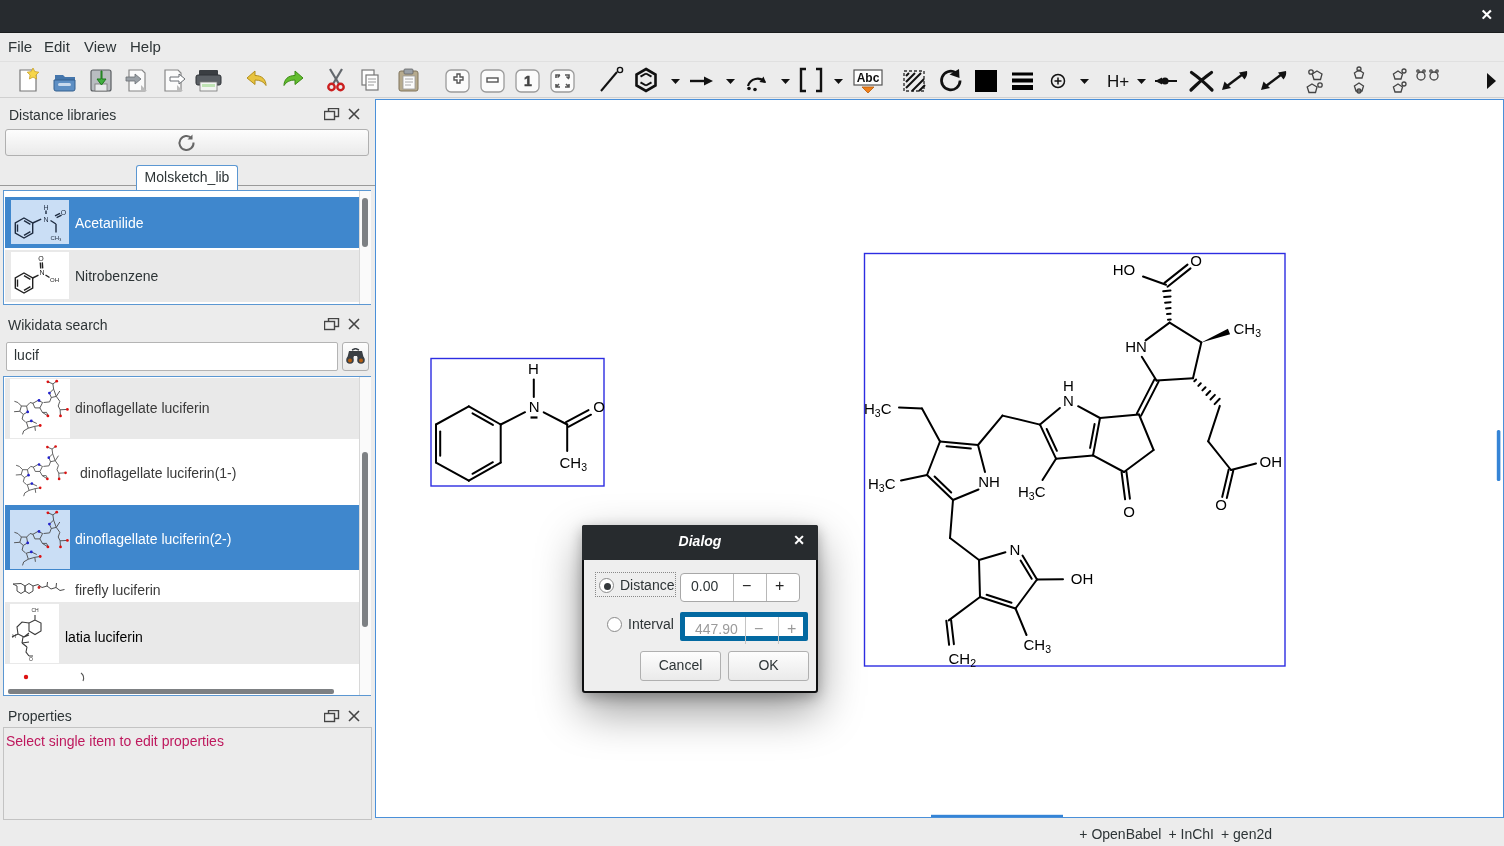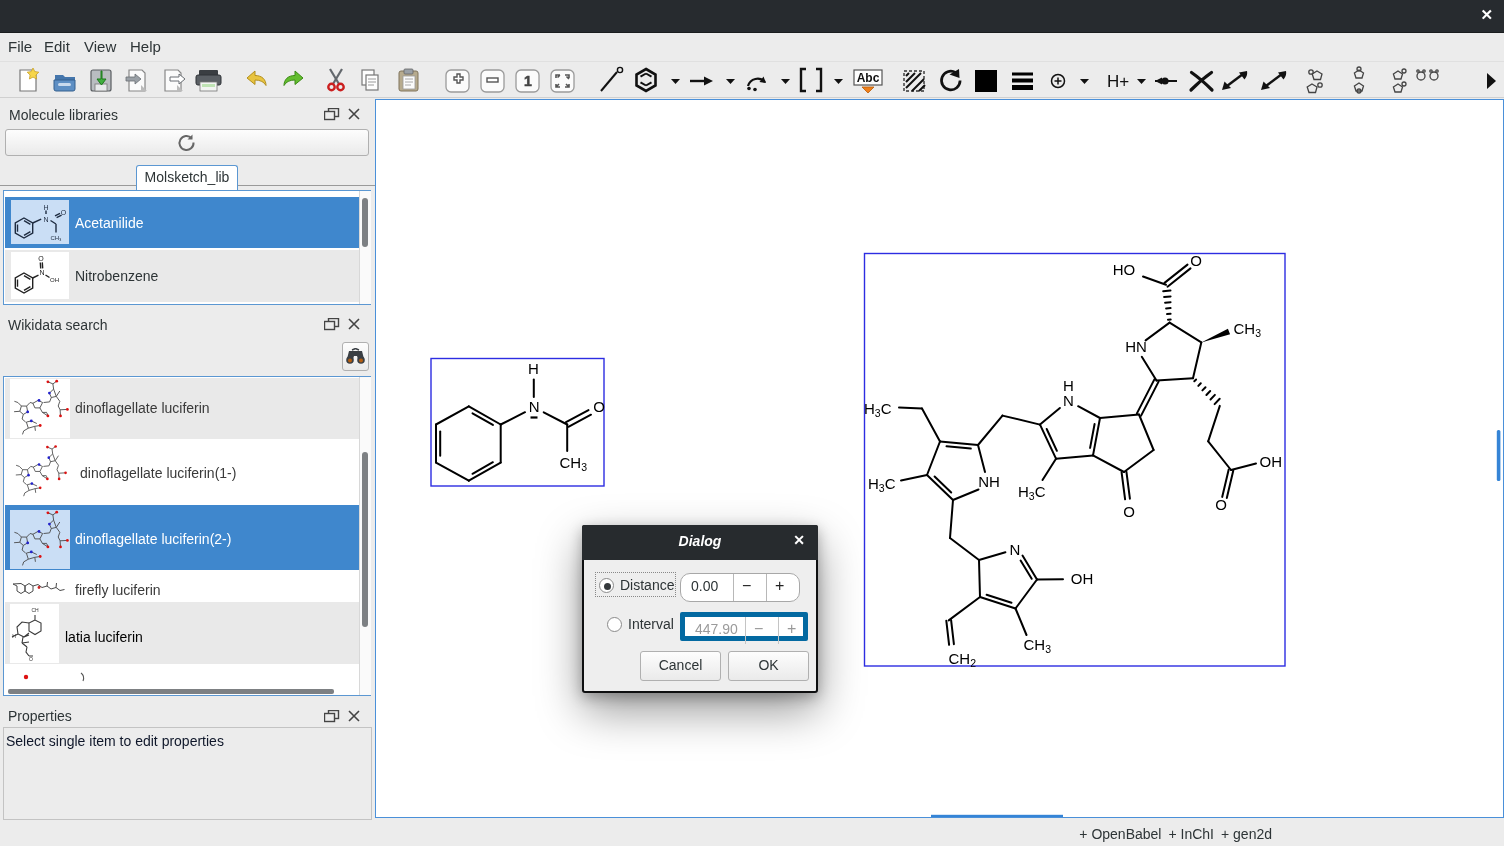--- a/index.html
+++ b/index.html
@@ -240,21 +240,21 @@
           <circle cx="1424" cy="9" r="1.2"></circle>
       <circle cx="1431" cy="9" r="1.2"></circle>
           <circle cx="1437" cy="9" r="1.2"></circle>
     </g>
 
     <path d="M1487 11 v16 l9 -8 z" fill="#111"></path>
   </svg>
   </div>
   <div id="panel">
 
-    <div class="abs dockhead" style="left:9px; top:8px;">Molecule libraries</div>
+    <div class="abs dockhead" style="left:9px; top:8px;">Distance libraries</div>
     <svg class="abs" style="left:324px; top:9px;" width="16" height="13" viewBox="0 0 16 13">
       <rect x="4.5" y="0.5" width="10" height="8" fill="none" stroke="#444" stroke-width="1.4"></rect>
       <rect x="0.5" y="3.5" width="10" height="8" fill="#ececec" stroke="#444" stroke-width="1.4"></rect>
     </svg>
     <svg class="abs" style="left:348px; top:9px;" width="12" height="12" viewBox="0 0 12 12">
       <path d="M1 1 L11 11 M11 1 L1 11" stroke="#444" stroke-width="1.6"></path>
     </svg>
     <div class="abs btn" style="left:5px; top:30px; width:364px; height:27px;"></div>
     <svg class="abs" style="left:177px; top:34px;" width="19" height="19" viewBox="0 0 19 19">
       <path d="M14.6 5.2 a7 7 0 1 0 1.9 4.3" stroke="#666" stroke-width="2" fill="none"></path>
@@ -299,20 +299,23 @@
     </div>
 
     <div class="abs dockhead" style="left:8px; top:218px;">Wikidata search</div>
     <svg class="abs" style="left:324px; top:219px;" width="16" height="13" viewBox="0 0 16 13">
       <rect x="4.5" y="0.5" width="10" height="8" fill="none" stroke="#444" stroke-width="1.4"></rect>
       <rect x="0.5" y="3.5" width="10" height="8" fill="#ececec" stroke="#444" stroke-width="1.4"></rect>
     </svg>
     <svg class="abs" style="left:348px; top:219px;" width="12" height="12" viewBox="0 0 12 12">
       <path d="M1 1 L11 11 M11 1 L1 11" stroke="#444" stroke-width="1.6"></path>
     </svg>
+    <div class="abs" style="left:6px; top:243px; width:332px; height:29px; background:#fff; border:1px solid #b4b4b4; border-radius:2px;">
+      <div class="abs" style="left:7px; top:4px;">lucif</div>
+    </div>
     <div class="abs btn" style="left:342px; top:243px; width:27px; height:29px;"></div>
     <svg class="abs" style="left:345px; top:249px;" width="21" height="17" viewBox="0 0 21 17">
       <path d="M4 3 h13 l2 8 h-6 l-1 -3 h-3 l-1 3 H2 z" fill="#3a3f44"></path>
       <circle cx="5" cy="12" r="3.8" fill="#3a3f44"></circle>
       <circle cx="16" cy="12" r="3.8" fill="#3a3f44"></circle>
       <circle cx="5" cy="12.5" r="2" fill="#b55e10"></circle>
       <circle cx="16" cy="12.5" r="2" fill="#b55e10"></circle>
       <path d="M7 2 l3.5 -1.5 3.5 1.5" stroke="#3a3f44" stroke-width="1.5" fill="none"></path>
     </svg>
 
@@ -369,21 +372,21 @@
 
     <div class="abs dockhead" style="left:8px; top:609px;">Properties</div>
     <svg class="abs" style="left:324px; top:611px;" width="16" height="13" viewBox="0 0 16 13">
       <rect x="4.5" y="0.5" width="10" height="8" fill="none" stroke="#444" stroke-width="1.4"></rect>
       <rect x="0.5" y="3.5" width="10" height="8" fill="#ececec" stroke="#444" stroke-width="1.4"></rect>
     </svg>
     <svg class="abs" style="left:348px; top:611px;" width="12" height="12" viewBox="0 0 12 12">
       <path d="M1 1 L11 11 M11 1 L1 11" stroke="#444" stroke-width="1.6"></path>
     </svg>
     <div class="abs" style="left:3px; top:628px; width:369px; height:93px; border:1px solid #c3c3c3; background:#ececec;">
-      <div class="abs" style="left:2px; top:5px; color:#0f172a;">Select single item to edit properties</div>
+      <div class="abs" style="left:2px; top:5px; color:#be185d;">Select single item to edit properties</div>
     </div>
   </div>
   <div id="canvas">
       <svg width="1127" height="717" viewBox="376 100 1127 717" style="position:absolute; left:0; top:0;">
 <rect x="431" y="358.5" width="173" height="127.5" fill="none" stroke="#2d2de2" stroke-width="1.4"></rect>
 <rect x="864.5" y="253.5" width="420.5" height="412.5" fill="none" stroke="#2d2de2" stroke-width="1.4"></rect>
 <g stroke="#000" stroke-width="2" fill="none" stroke-linecap="round">
 <line x1="468.8" y1="406.4" x2="436.0" y2="424.5"></line>
 <line x1="436.0" y1="462.6" x2="468.8" y2="480.7"></line>
 <line x1="500.7" y1="462.6" x2="500.7" y2="424.5"></line>
@@ -506,21 +509,21 @@
     </div>
   <div id="dialog" style="position:absolute; left:582px; top:525px; width:236px; height:168px; background:#eeeeee; border:2px solid #0e0f10; border-radius:3px; box-shadow:0 18px 45px rgba(0,0,0,0.4), 0 4px 14px rgba(0,0,0,0.28);">
     <div class="abs" style="left:-2px; top:-2px; width:236px; height:35px; background:#272b2e; border-radius:2px 2px 0 0;">
       <div class="abs" style="left:0; right:0; top:8px; text-align:center; color:#fff; font-weight:bold;font-style:italic;">Dialog</div>
       <div class="abs" style="right:13px; top:7px; color:#fff; font-weight:bold; font-size:14px;">✕</div>
     </div>
     <div class="abs" style="left:11px; top:44.5px; width:81px; height:25px; border:1px dotted #888;"></div>
     <div class="abs" style="left:15px; top:51px; width:15px; height:15px; border-radius:50%; background:#fff; border:1px solid #8a8a8a;"></div>
     <div class="abs" style="left:20px; top:56px; width:7px; height:7px; border-radius:50%; background:#35393c;"></div>
     <div class="abs" style="left:36px; top:50px;">Distance</div>
-    <div class="abs" style="left:96px; top:46px; width:120px; height:29px; background:#fff; border:1px solid #a8a8a8; border-radius:10px;">
+    <div class="abs" style="left:96px; top:46px; width:120px; height:29px; background:#fff; border:1px solid #a8a8a8; border-radius:4px;">
       <div class="abs" style="left:10px; top:4px;">0.00</div>
       <div class="abs" style="left:52px; top:0; width:1px; height:27px; background:#b8b8b8;"></div>
       <div class="abs" style="left:85px; top:0; width:1px; height:27px; background:#b8b8b8;"></div>
       <div class="abs" style="left:61px; top:3px; font-size:16px; color:#222;">−</div>
       <div class="abs" style="left:94px; top:3px; font-size:16px; color:#222;">+</div>
     </div>
     <div class="abs" style="left:23px; top:90px; width:15px; height:15px; border-radius:50%; background:#fff; border:1px solid #8a8a8a;"></div>
     <div class="abs" style="left:44px; top:89px;">Interval</div>
     <div class="abs" style="left:96px; top:85px; width:128px; height:29px; background:#fff; border:5px solid #0369a1; border-radius:2px;">
       <div class="abs" style="left:10px; top:4px; color:#9b9b9b;">447.90</div>

